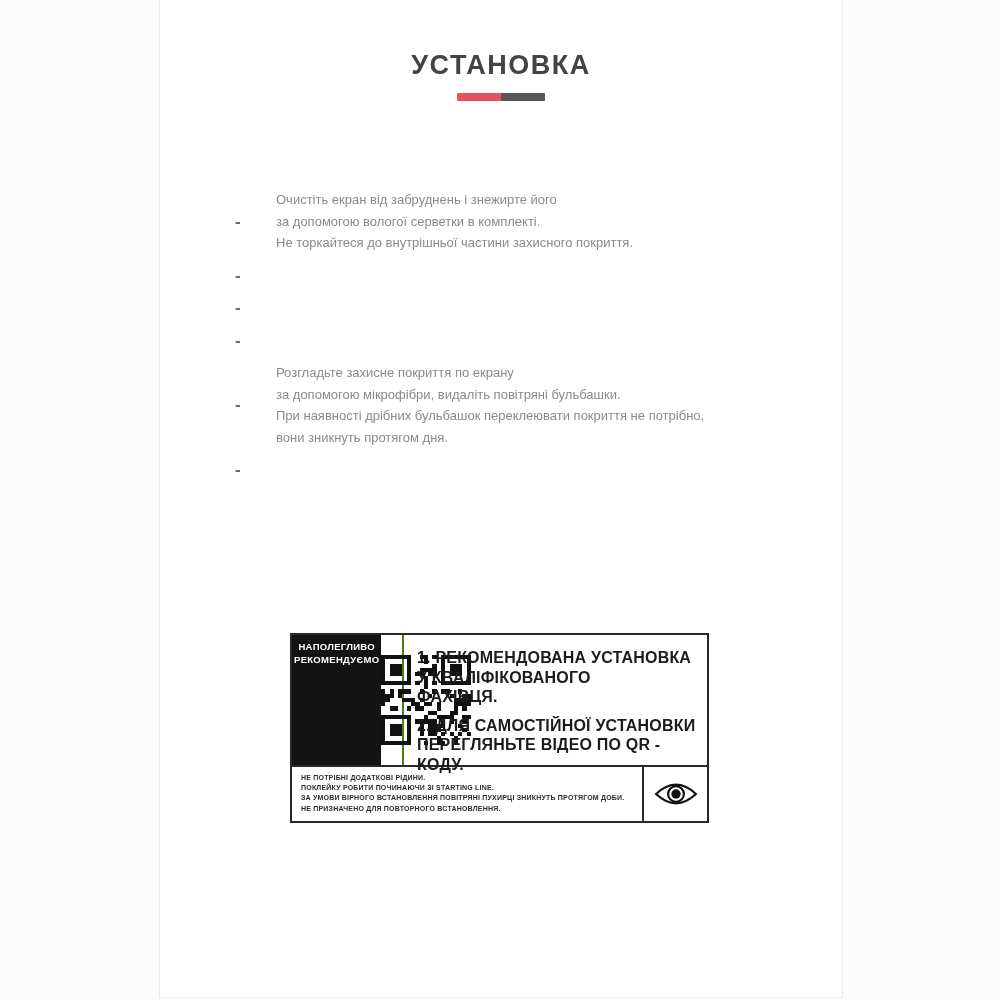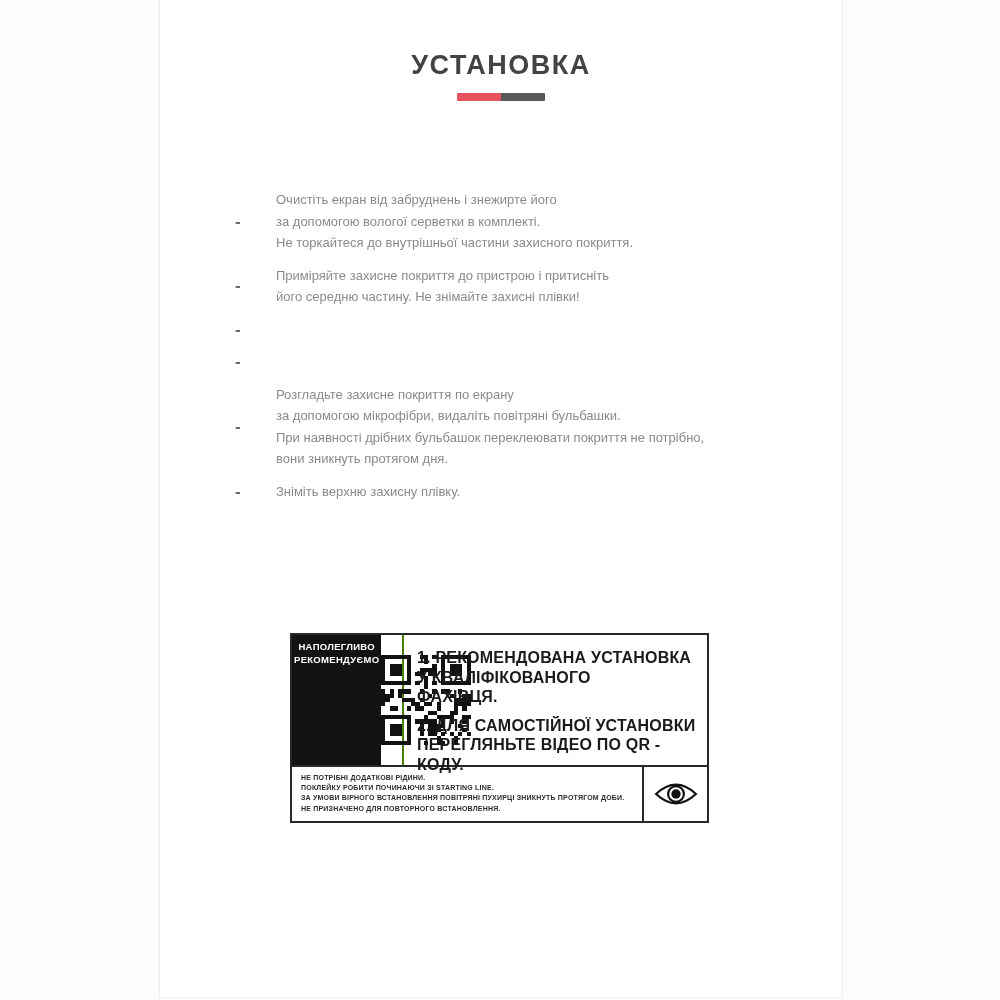--- a/index.html
+++ b/index.html
@@ -79,39 +79,36 @@
 
     <div class="instruction-list">
         <div class="bullet-item">
           <span class="dash">-</span>
           <div class="bullet-text">Очистіть екран від забруднень і знежирте його
 за допомогою вологої серветки в комплекті.
 Не торкайтеся до внутрішньої частини захисного покриття.</div>
         </div>
         <div class="bullet-item">
           <span class="dash">-</span>
-          <div class="bullet-text">Приміряйте захисне покриття до пристрою і притисніть
-його середню частину. Не знімайте захисні плівки!</div>
         </div>
         <div class="bullet-item">
           <span class="dash">-</span>
         </div>
         <div class="bullet-item">
           <span class="dash">-</span>
         </div>
         <div class="bullet-item">
           <span class="dash">-</span>
           <div class="bullet-text">Розгладьте захисне покриття по екрану
 за допомогою мікрофібри, видаліть повітряні бульбашки.
 При наявності дрібних бульбашок переклеювати покриття не потрібно,
 вони зникнуть протягом дня.</div>
         </div>
         <div class="bullet-item">
           <span class="dash">-</span>
-          <div class="bullet-text">Зніміть верхню захисну плівку.</div>
         </div>
       </div>
 
     <div class="reco-box">
       <div class="box-top">
         <div class="box-qr-col">
           <div class="box-qr-header">НАПОЛЕГЛИВО
 РЕКОМЕНДУЄМО</div>
           <div class="qr-wrap">
             <svg id="qr-svg" viewBox="0 0 21 21" shape-rendering="crispEdges" aria-hidden="true">

